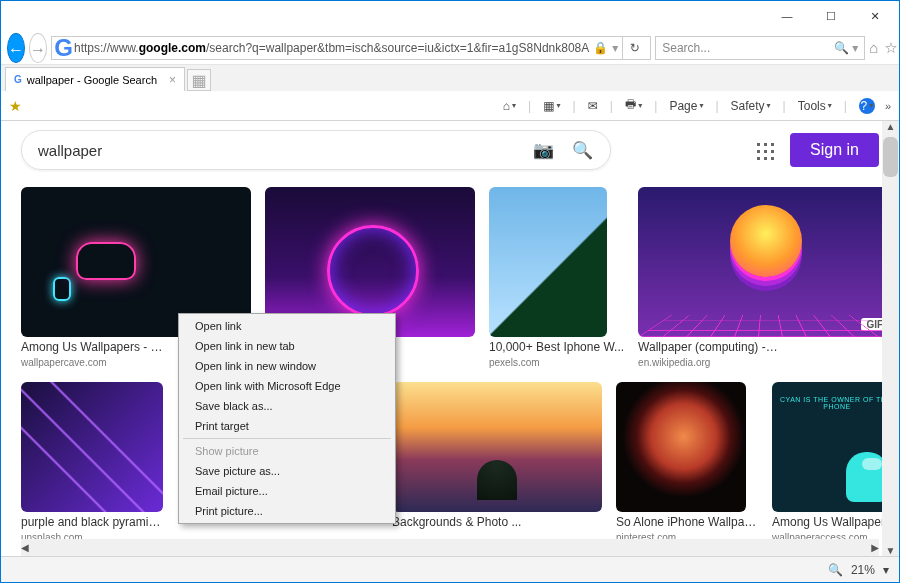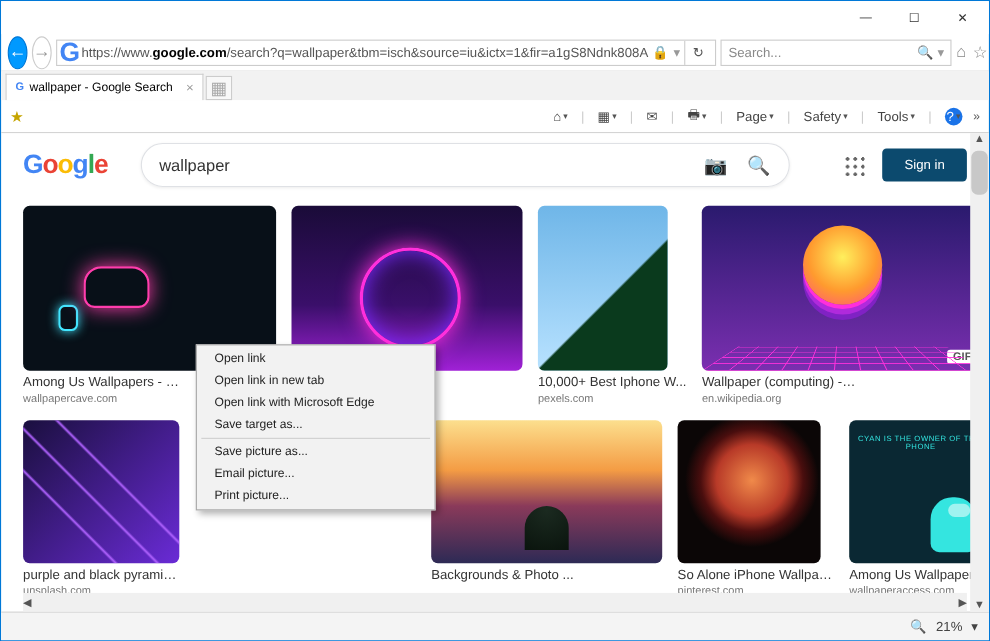--- a/index.html
+++ b/index.html
@@ -31,21 +31,21 @@
 .content{position:relative;height:calc(100% - 146px);overflow:hidden}
 .ghdr{height:58px;display:flex;align-items:center;padding:0 20px;gap:30px}
 .glogo{font-size:24px;font-weight:600;letter-spacing:-1px}
 .glogo .b{color:#4285F4}.glogo .r{color:#EA4335}.glogo .y{color:#FBBC05}.glogo .g{color:#34A853}
 .gsearch{flex:1;max-width:590px;height:40px;border:1px solid #dfe1e5;border-radius:22px;display:flex;align-items:center;padding:12px 16px;font-size:15px;color:#333;box-shadow:0 1px 3px rgba(0,0,0,.08)}
 .gsearch .term{flex:1}
 .gsearch .cam{color:#888;font-size:17px;margin-right:18px}
 .gsearch .mag{color:#4285F4;font-size:17px}
 .gright{margin-left:auto;display:flex;align-items:center;gap:16px}
 .apps{width:20px;height:20px;background-image:radial-gradient(circle,#666 1.5px,transparent 1.5px);background-size:7px 7px;background-position:1px 1px}
-.signin{background:#0c4a6e;color:#fff;padding:8px 20px;border-radius:4px;font-size:12px;font-weight:500}
+.signin{background:#6d28d9;color:#fff;padding:8px 20px;border-radius:4px;font-size:16px;font-weight:500}
 .vscroll{position:absolute;right:0;top:0;width:17px;height:100%;background:#f0f0f0;display:flex;flex-direction:column;align-items:center;justify-content:space-between;font-size:10px;color:#555}
 .vscroll .thumb{position:absolute;top:16px;width:15px;height:40px;background:#c8c8c8}
 .grid{padding:8px 20px;display:flex;flex-direction:column;gap:14px}
 .row{display:flex;gap:14px}
 .card{display:flex;flex-direction:column;gap:3px}
 .thumb{width:142px;height:115px;background:#333;border-radius:6px;position:relative;overflow:hidden}
 .cap{font-size:12px;color:#333;max-width:142px;white-space:nowrap;overflow:hidden;text-overflow:ellipsis}
 .src{font-size:10px;color:#777}
 
 .t1{width:230px;height:150px;background:#081018}
@@ -137,23 +137,20 @@
   <span class="grp dd">Safety</span>
     <span class="sep">|</span>
   <span class="grp dd">Tools</span>
     <span class="sep">|</span>
   <span class="grp dd" style="background:#1a73e8;color:#fff;border-radius:50%;width:16px;height:16px;display:inline-flex;align-items:center;justify-content:center">?</span>
   <span class="chev">»</span>
 </div>
 
 <div class="content">
   <div class="ghdr">
-    <div class="glogo">
-      <span class="b">G</span><span class="r">o</span><span class="y">o</span><span class="b">g</span><span class="g">l</span><span class="r">e</span>
-    </div>
     <div class="gsearch">
       <span class="term">wallpaper</span>
       <span class="cam">📷</span>
       <span class="mag">🔍</span>
     </div>
     <div class="gright">
       <div class="apps"></div>
       <div class="signin">Sign in</div>
     </div>
   </div>
@@ -215,23 +212,26 @@
     </div>
   <div class="vscroll">
       <span>▲</span>
       <div class="thumb"></div>
       <span>▼</span>
     </div>
 
   <div class="ctx">
     <div class="it">Open link</div>
     <div class="it">Open link in new tab</div>
+    <div class="it">Open link in new window</div>
     <div class="it">Open link with Microsoft Edge</div>
-    <div class="it">Save target as...</div>
+    <div class="it">Save black as...</div>
+    <div class="it">Print target</div>
     <hr>
+    <div class="it dis">Show picture</div>
     <div class="it">Save picture as...</div>
     <div class="it">Email picture...</div>
     <div class="it">Print picture...</div>
 
   </div>
 </div>
 
 <div class="status">
   <span>🔍</span>
   <span>21%</span>

